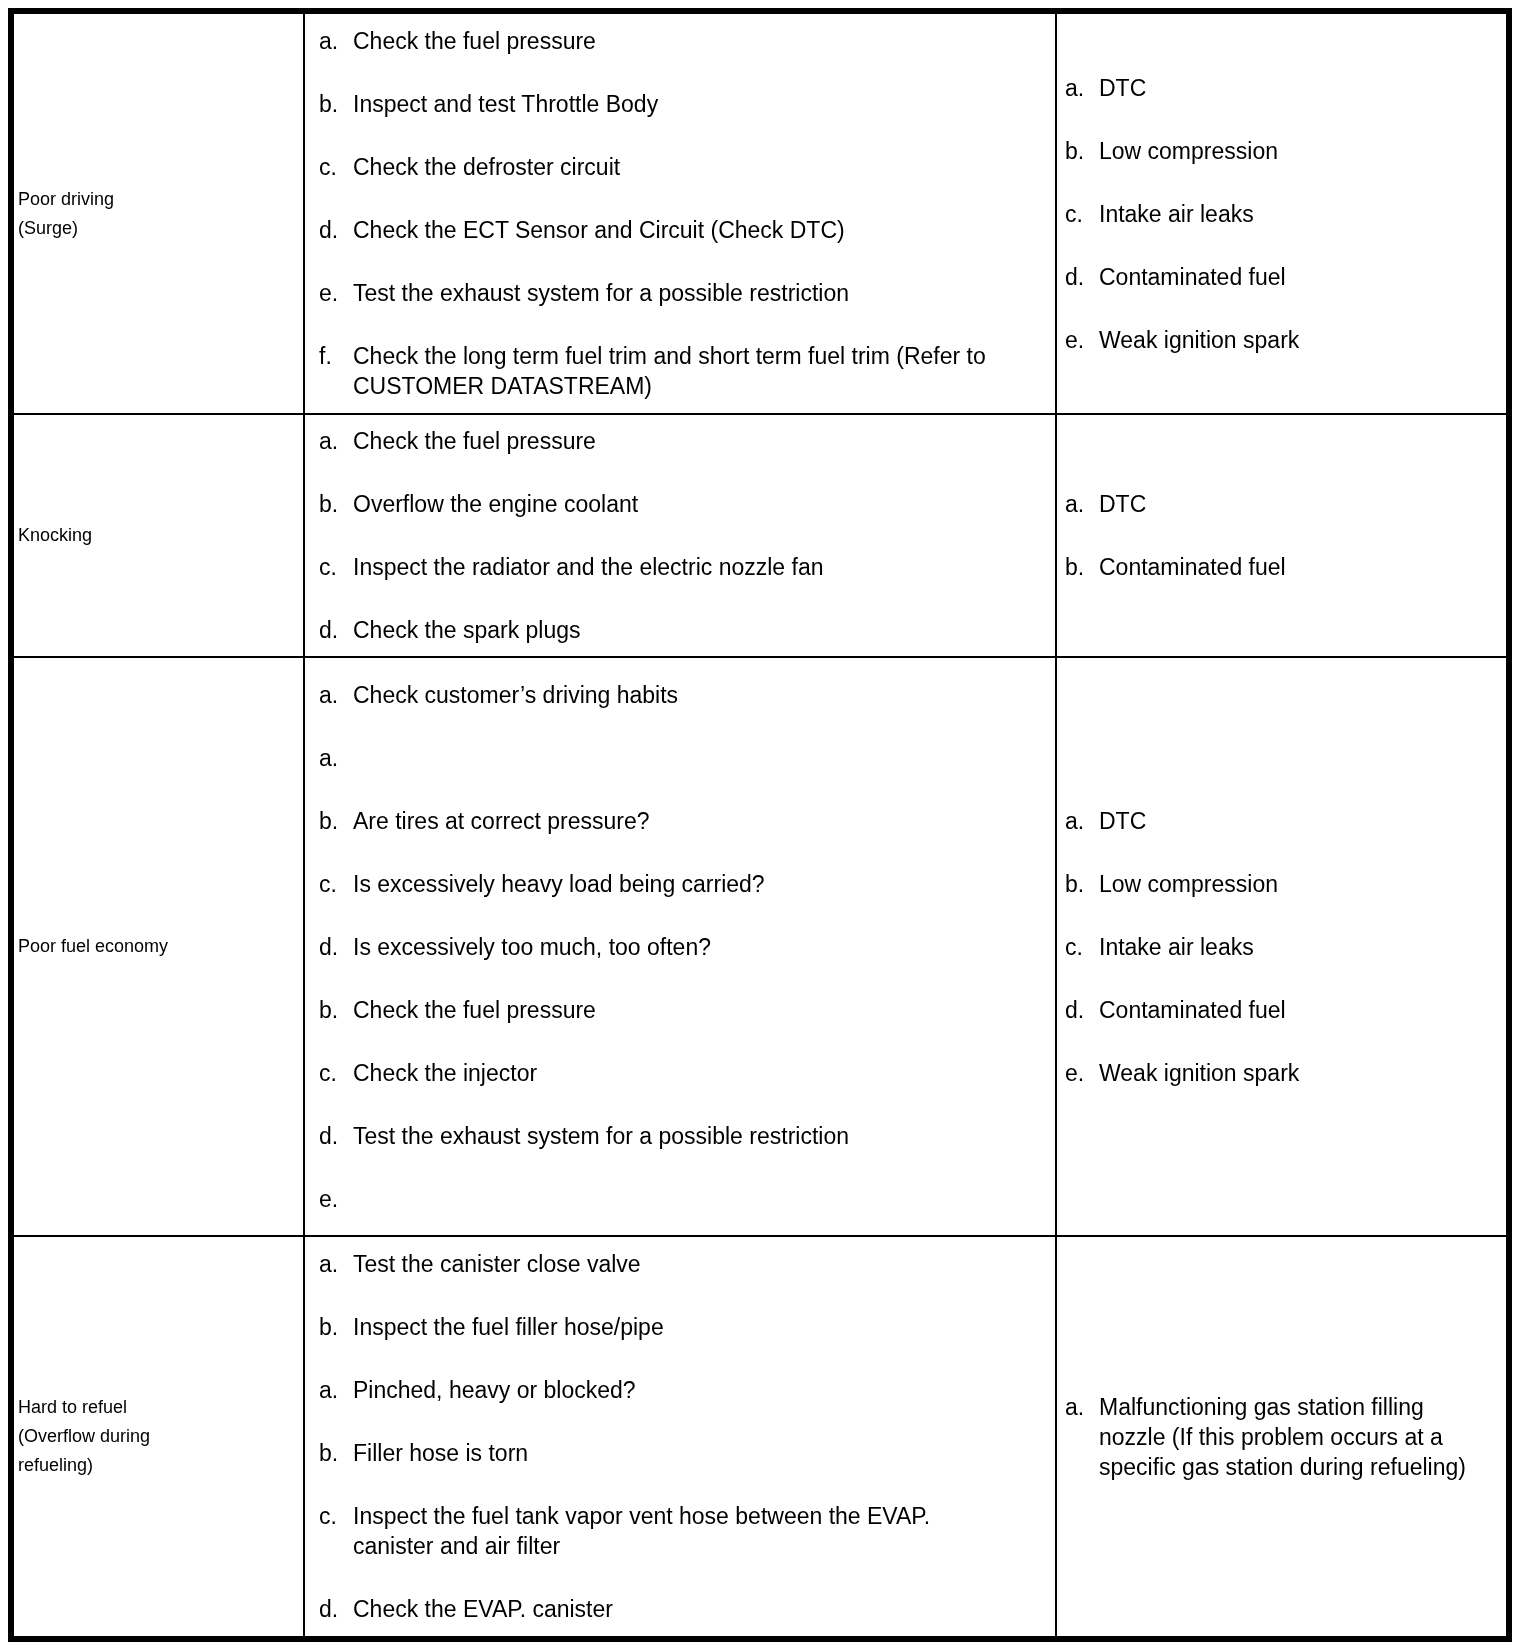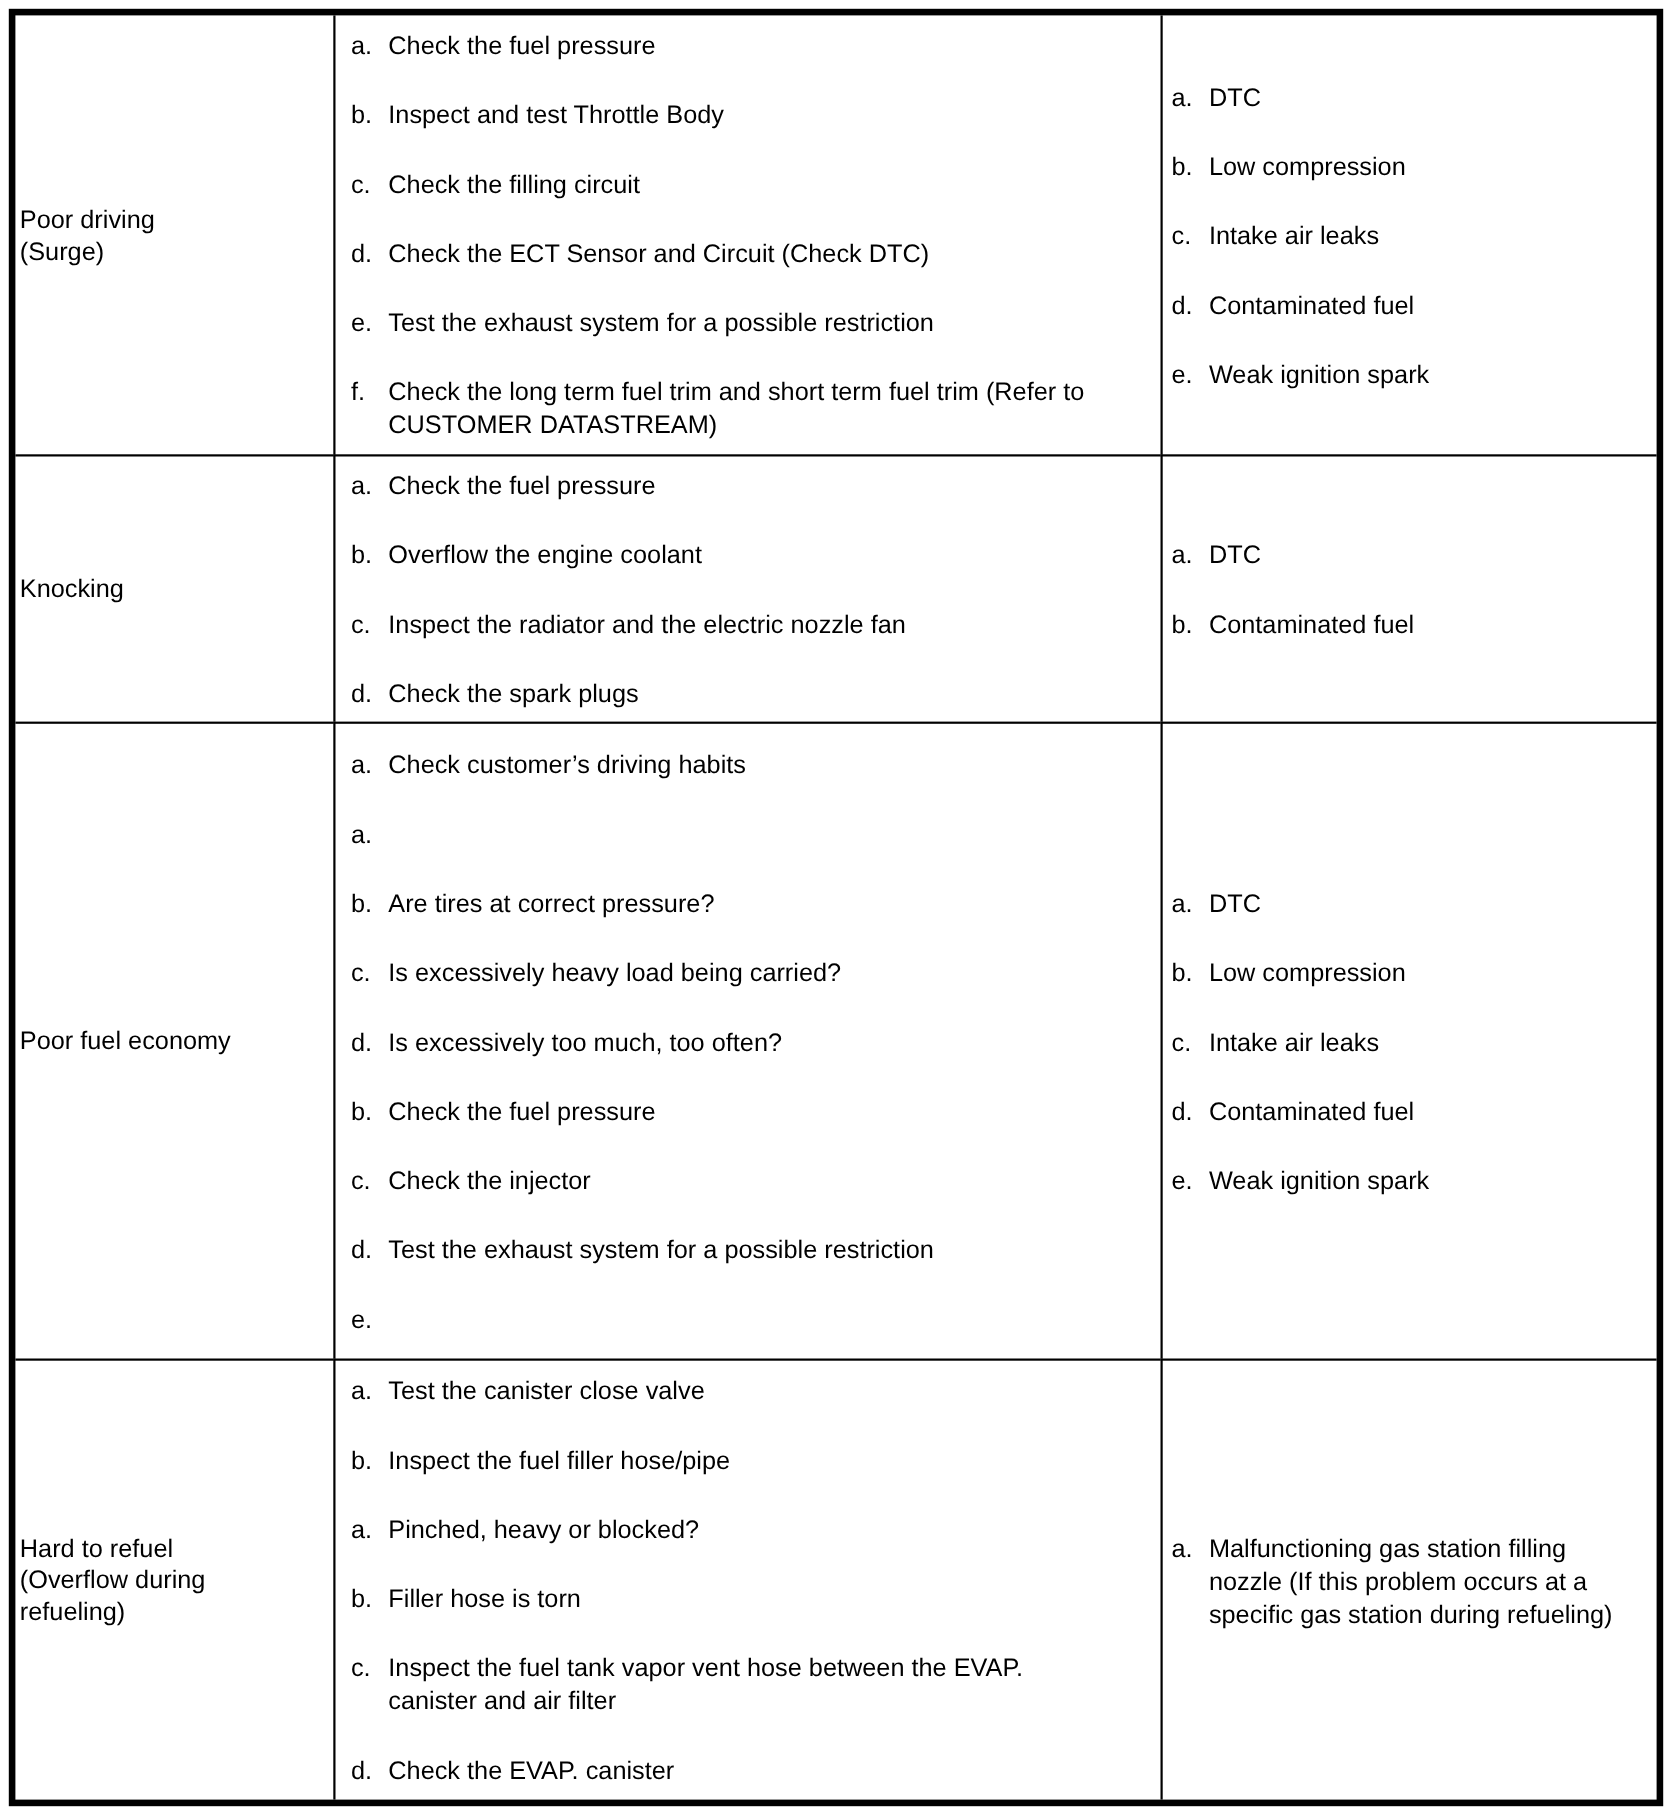--- a/index.html
+++ b/index.html
@@ -40,21 +40,21 @@
   }
   
   .cell.c2, .cell.c3 { border-left: 2px solid #000000; }
   .cell.r2, .cell.r3, .cell.r4 { border-top: 2px solid #000000; }
 
   .col-symptom { padding: 4px 4px; }
   .col-inspection { padding: 4px 10px 4px 14px; }
   .col-cause { padding: 4px 10px 4px 8px; }
 
   .symptom {
-    font-size: 23px;
+    font-size: 18px;
     line-height: 29px;
     white-space: pre-line;
   }
   .list {
     display: flex;
     flex-direction: column;
     gap: 33px;
   }
   .item {
     display: flex;
@@ -85,21 +85,21 @@
           <div class="item">
             <span class="prefix">a.</span>
             <span class="itext">Check the fuel pressure</span>
           </div>
           <div class="item">
             <span class="prefix">b.</span>
             <span class="itext">Inspect and test Throttle Body</span>
           </div>
           <div class="item">
             <span class="prefix">c.</span>
-            <span class="itext">Check the filling circuit</span>
+            <span class="itext">Check the defroster circuit</span>
           </div>
           <div class="item">
             <span class="prefix">d.</span>
             <span class="itext">Check the ECT Sensor and Circuit (Check DTC)</span>
           </div>
           <div class="item">
             <span class="prefix">e.</span>
             <span class="itext">Test the exhaust system for a possible restriction</span>
           </div>
           <div class="item">

